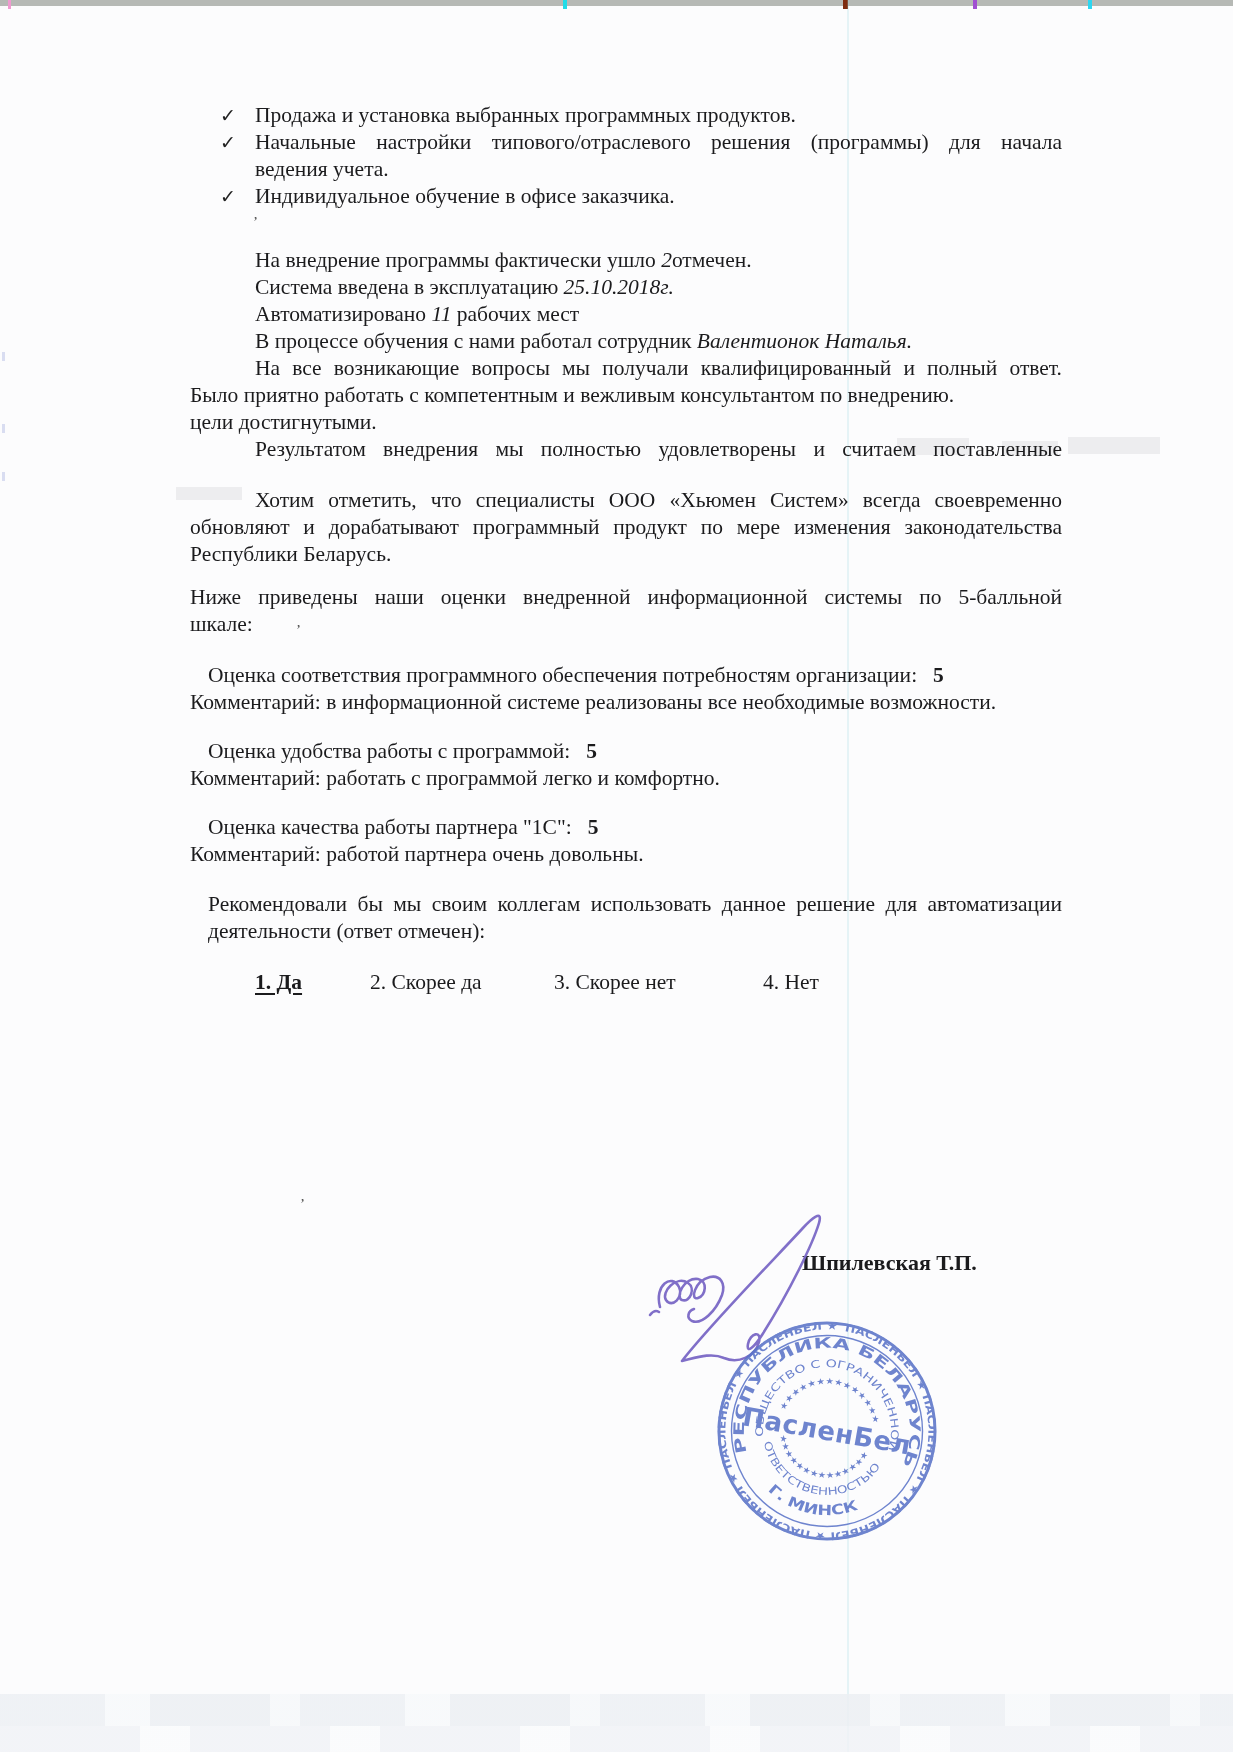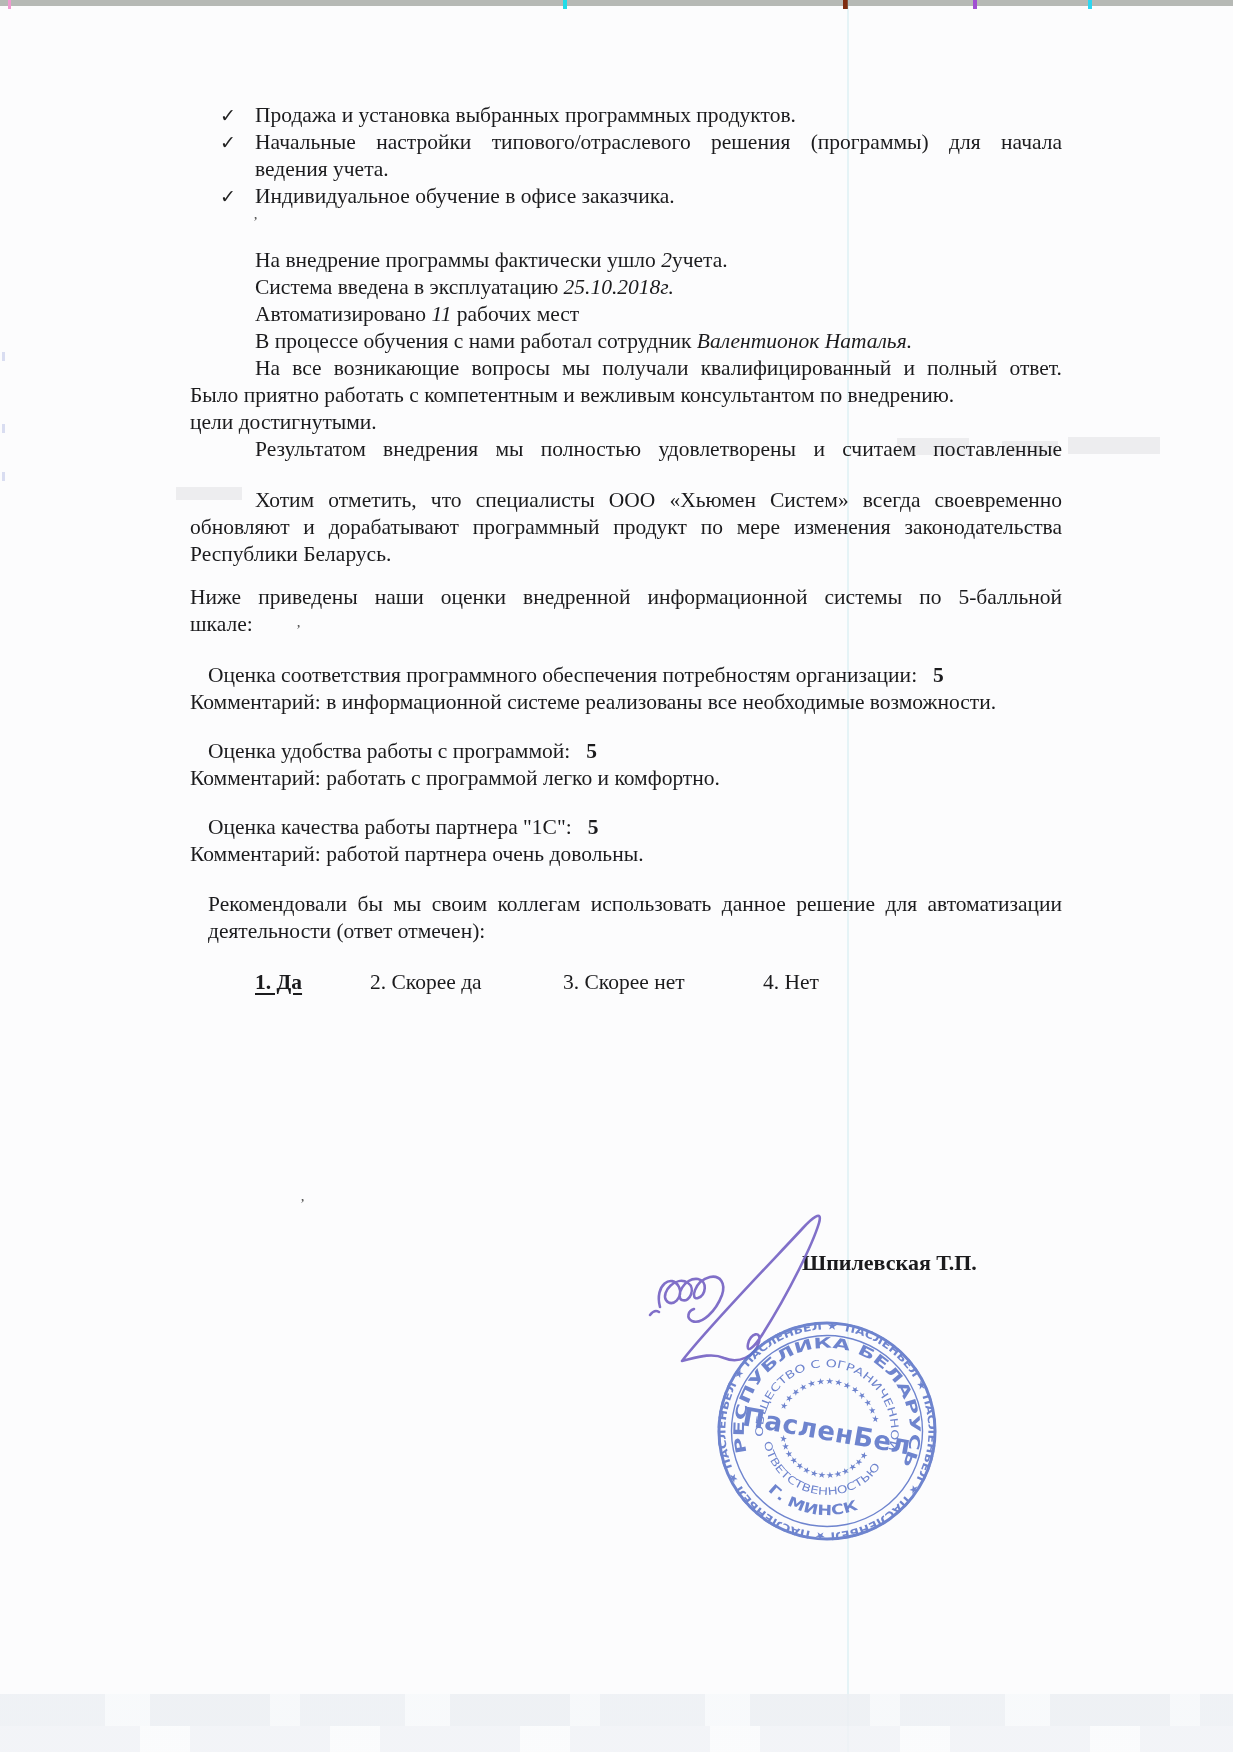--- a/index.html
+++ b/index.html
@@ -30,21 +30,21 @@
   .ind{padding-left:65px;}
   .bullet{position:relative;padding-left:65px;}
   .chk{position:absolute;left:30px;top:0;font-family:"DejaVu Sans",sans-serif;font-size:19px;color:#222;}
   i{font-style:italic;}
   .uline{text-underline-offset:4px;text-decoration-thickness:1.6px;margin-left:18px;}
   .score{font-weight:bold;padding-left:16px;}
   .opts{position:relative;height:27px;}
   .opt{position:absolute;top:0;white-space:nowrap;}
   .opt.o1{left:65px;font-weight:bold;text-decoration:underline;text-underline-offset:4px;}
   .opt.o2{left:180px;}
-  .opt.o3{left:373px;}
+  .opt.o3{left:364px;}
   .opt.o4{left:573px;}
   .signoff{position:relative;font-weight:bold;font-size:22px;white-space:nowrap;}
   .signoff .name{position:absolute;left:612px;top:0;}
   .noise{position:absolute;color:#4a4a4a;font-size:15px;font-family:"Liberation Serif",serif;}
 
   .sig-svg{position:absolute;left:638px;top:1203px;}
   .stamp-svg{position:absolute;left:714px;top:1318px;}
 
   .mt102{margin-top:102px}.mt37{margin-top:37px}.mt13{}
   .mt24{margin-top:24px}.mt16{margin-top:16px}.mt22{margin-top:22px}
@@ -87,21 +87,21 @@
       <span class="chk">✓</span>
       <span>Начальные настройки типового/отраслевого решения (программы) для начала</span>
     </div>
     <div class="ln ind">ведения учета.</div>
     <div class="ln bullet">
       <span class="chk">✓</span>
       <span>Индивидуальное обучение в офисе заказчика.</span>
     </div>
 
     <div class="ln ind mt37">
-      <span>На внедрение программы фактически ушло </span><i>2</i><span>учета.</span>
+      <span>На внедрение программы фактически ушло </span><i>2</i><span>отмечен.</span>
     </div>
     <div class="ln ind">
       <span>Система введена в эксплуатацию </span><i>25.10.2018г.</i>
     </div>
     <div class="ln ind">
       <span>Автоматизировано </span><i>11</i><span> рабочих мест</span>
     </div>
 
     <div class="ln ind mt13">
       <span>В процессе обучения с нами работал сотрудник </span><i>Валентионок Наталья.</i>

